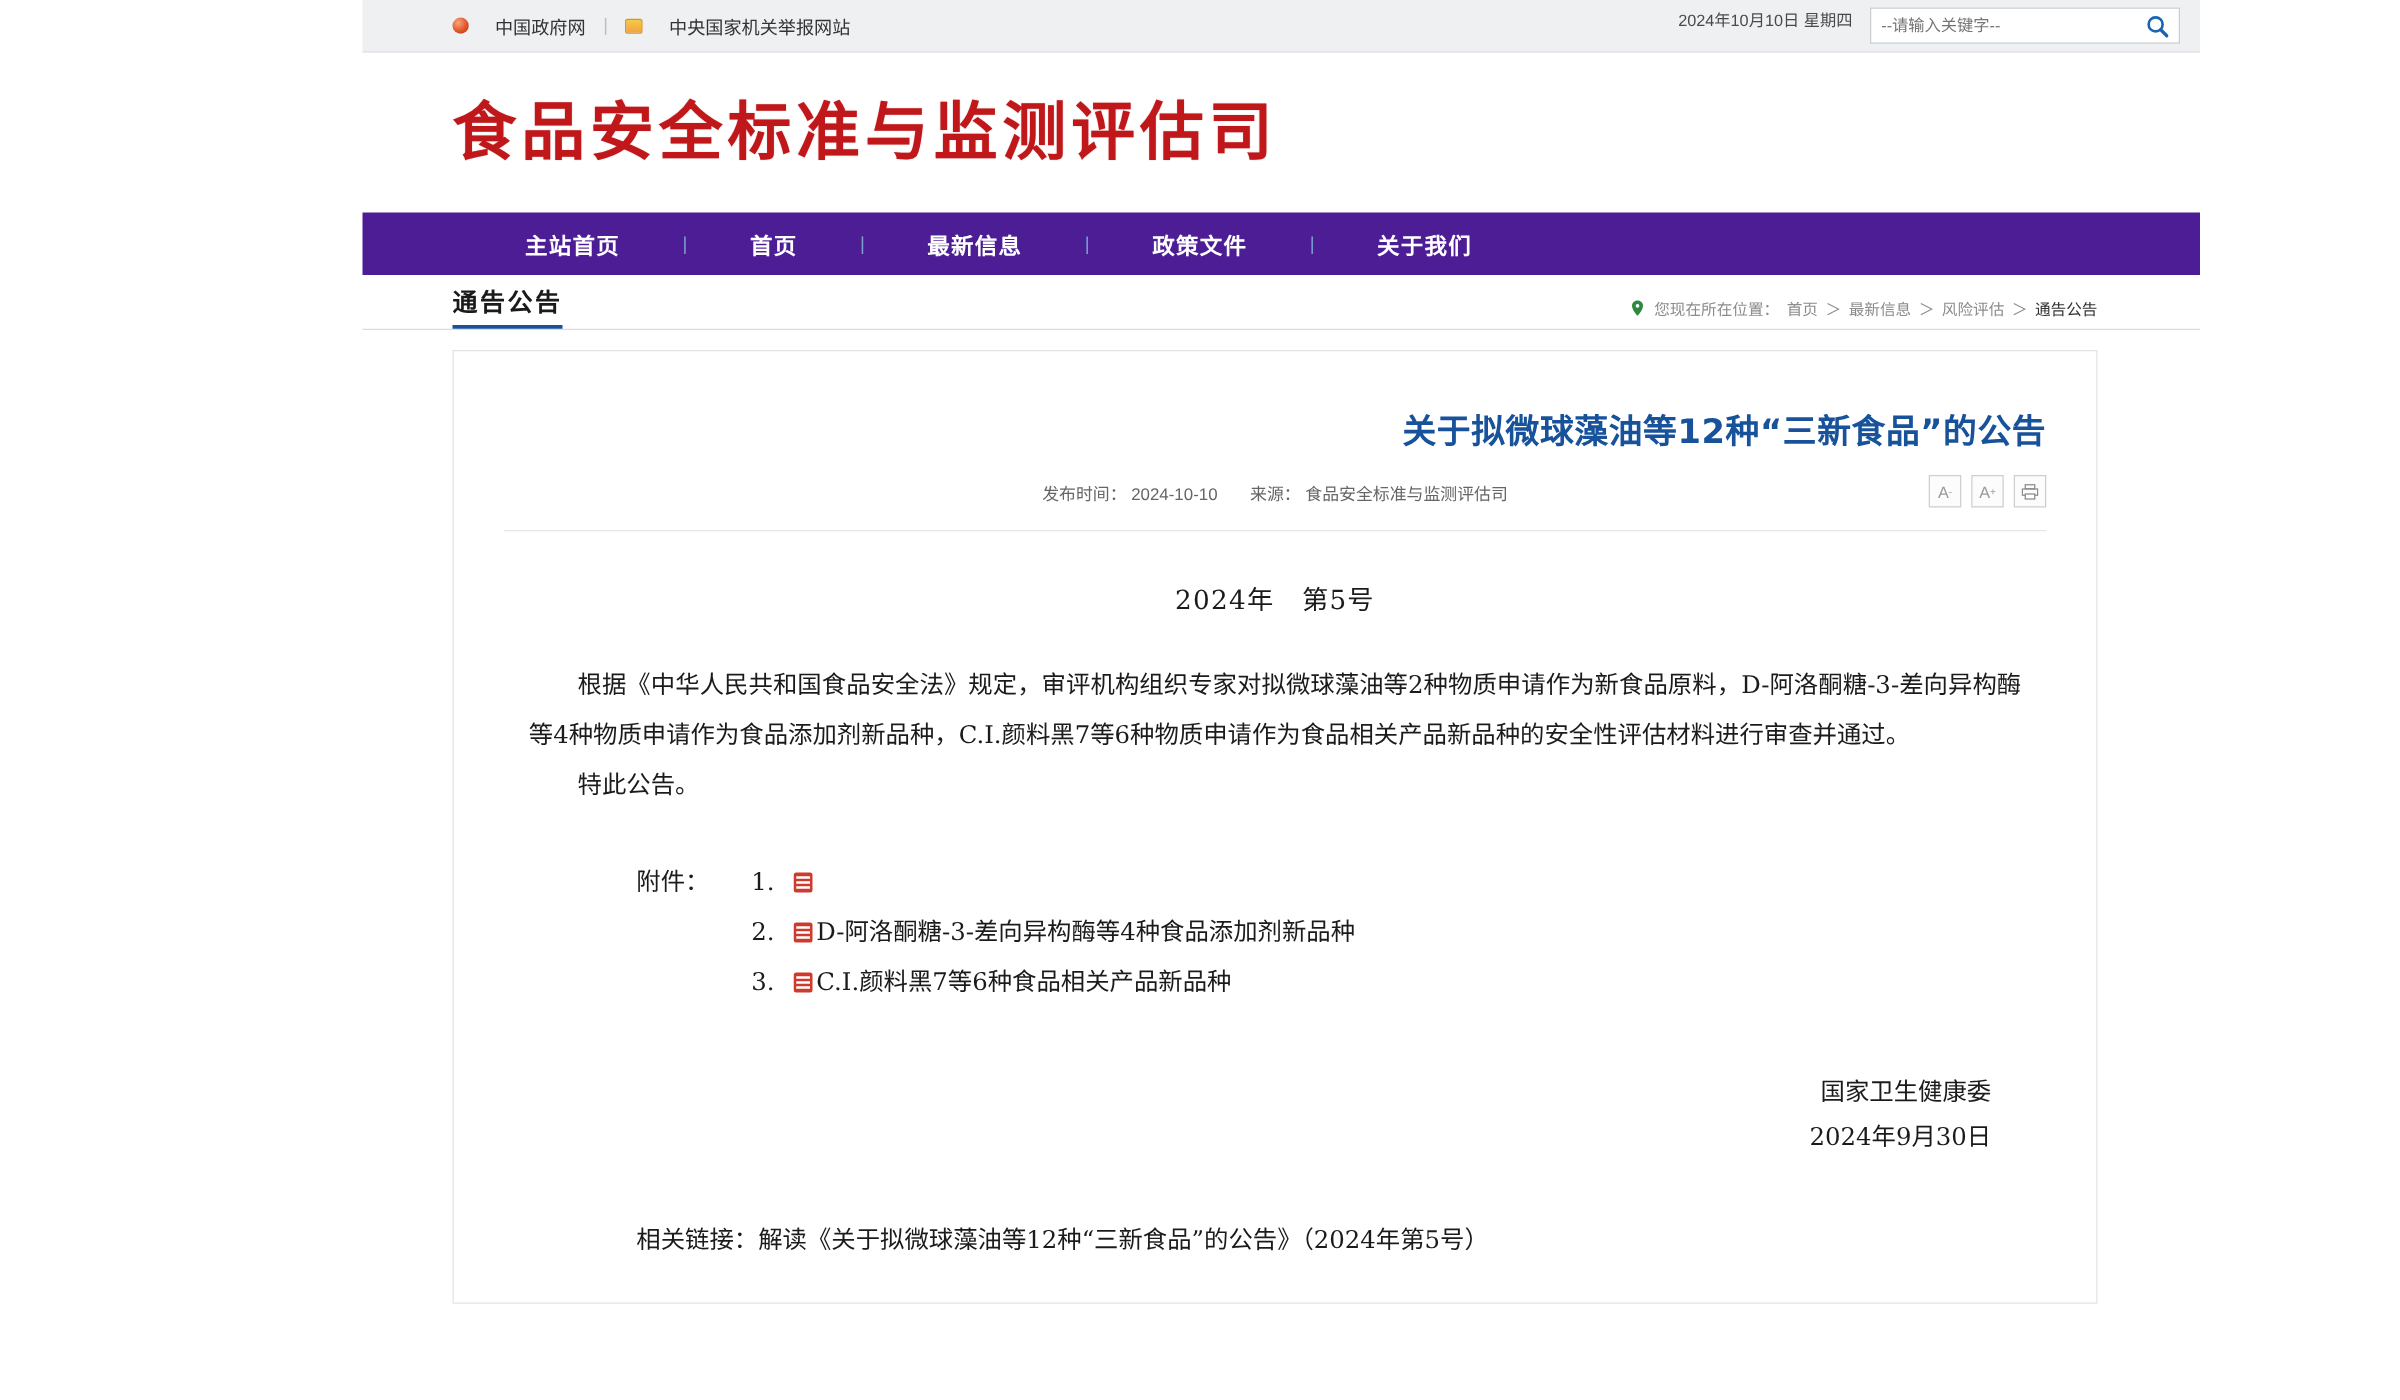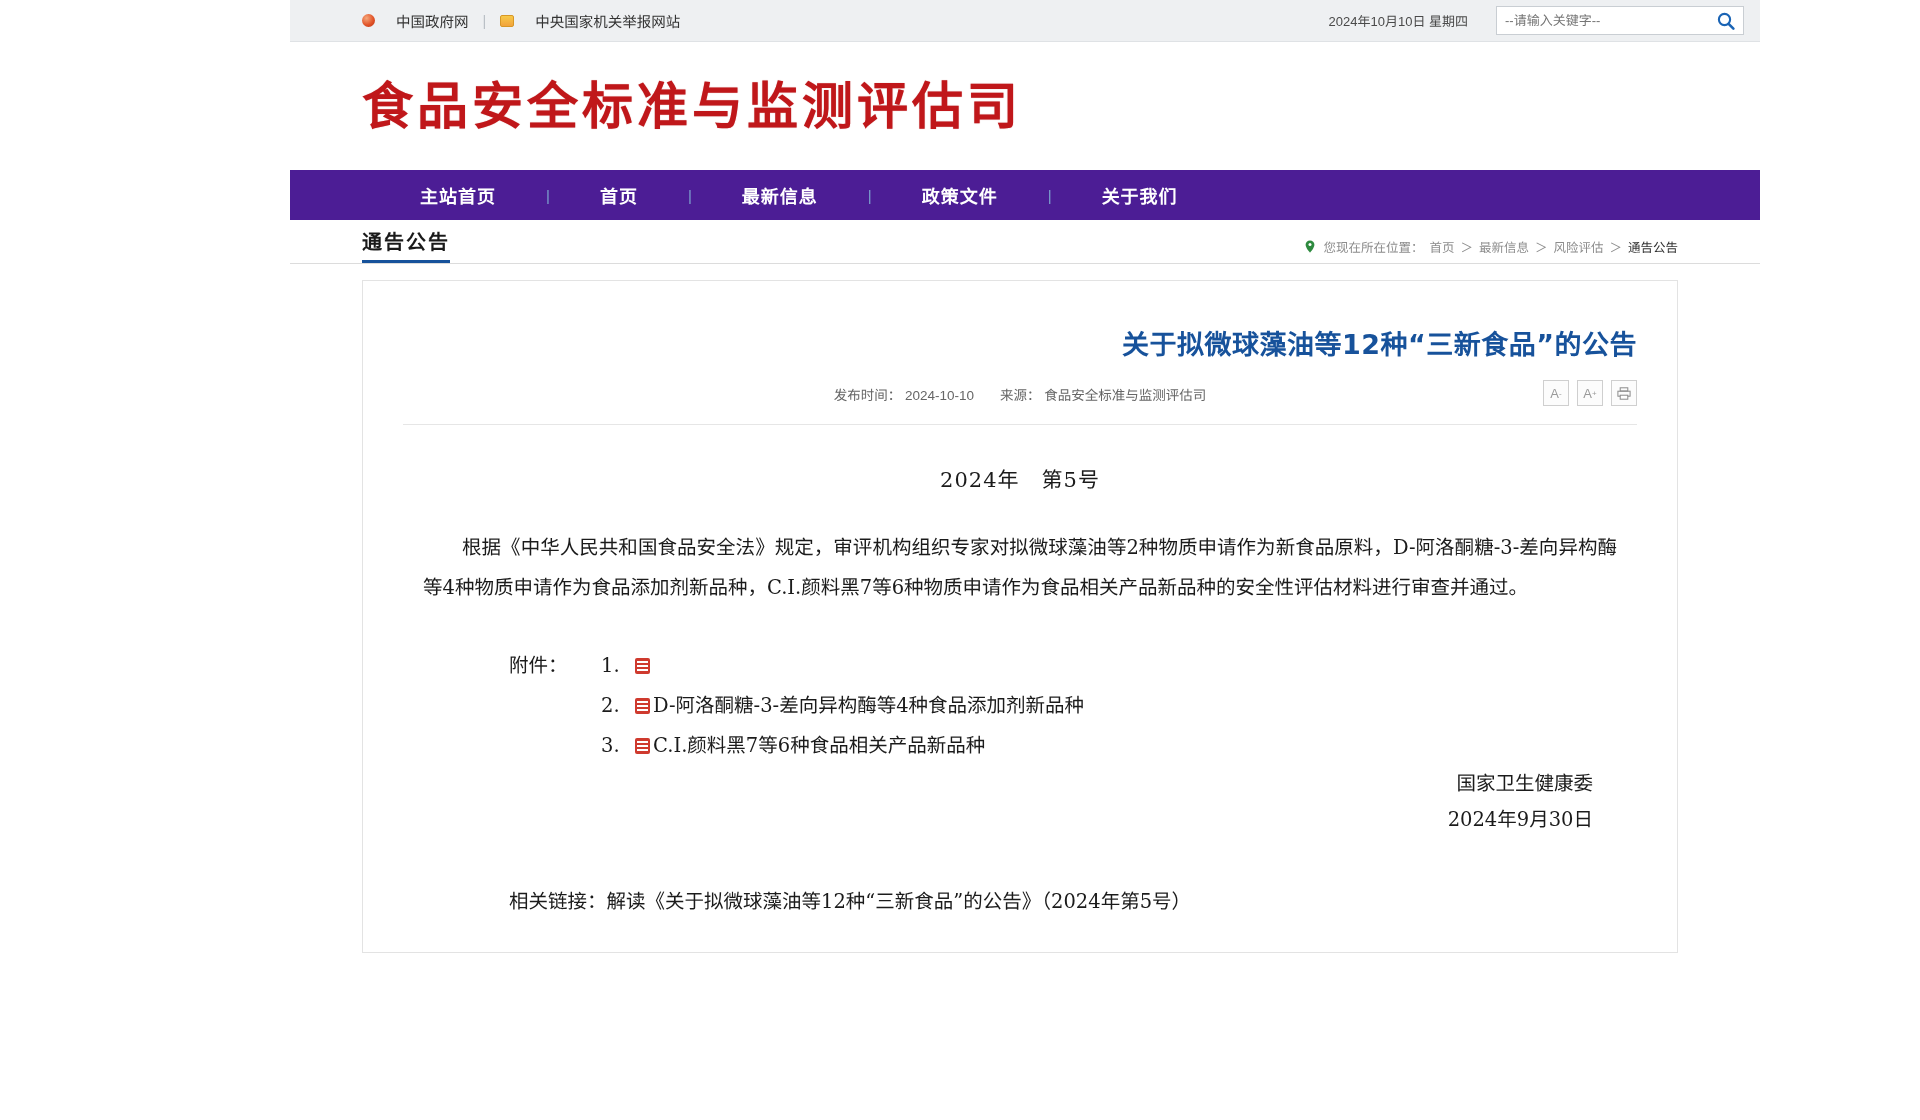--- a/index.html
+++ b/index.html
@@ -60,22 +60,22 @@
   .flag-icon {
     display: inline-block;
     width: 14px; height: 12px;
     background: linear-gradient(180deg,#f7c948 0%, #f2a33c 100%);
     border: 1px solid #d79726;
     border-radius: 2px;
   }
   .topbar-right {
     margin-left: auto;
     display: flex;
-    align-items: center;
-    gap: 28px;
+    align-items: flex-start;
+    gap: 14px;
   }
   .topdate {
     font-size: 13px;
     color: #4a4a4a;
     white-space: nowrap;
   }
   .searchbox {
     position: relative;
     width: 248px; height: 29px;
     background: #fff;
@@ -273,20 +273,21 @@
   }
   .pdf-ico::after {
     content: "";
     position: absolute;
     left: 2px; top: 3px;
     width: 11px; height: 2px;
     background: #fff;
     box-shadow: 0 4px 0 #fff, 0 8px 0 #fff;
   }
   .sign {
+    margin-top: 50px;
     text-align: right;
     padding-right: 24px;
     line-height: 1.85;
   }
   .related {
     margin-top: 44px;
     padding-left: 86px;
     padding-bottom: 30px;
   }
   .related a {
@@ -406,20 +407,21 @@
           </div>
         </div>
       </div>
 
       <div class="divider"></div>
 
       <div class="body">
         <div class="docnum">2024年　第5号</div>
 
         <div class="para">根据《中华人民共和国食品安全法》规定，审评机构组织专家对拟微球藻油等2种物质申请作为新食品原料，D-阿洛酮糖-3-差向异构酶等4种物质申请作为食品添加剂新品种，C.I.颜料黑7等6种物质申请作为食品相关产品新品种的安全性评估材料进行审查并通过。</div>
+        <div class="para tight">特此公告。</div>
 
         <div class="attach-wrap">
           <div class="attach-row">
             <span class="attach-label">附件：</span>
             <span class="attach-no">1.</span>
             <span class="pdf-ico"></span>
           </div>
           <div class="attach-row">
             <span class="attach-label"></span>
             <span class="attach-no">2.</span>

